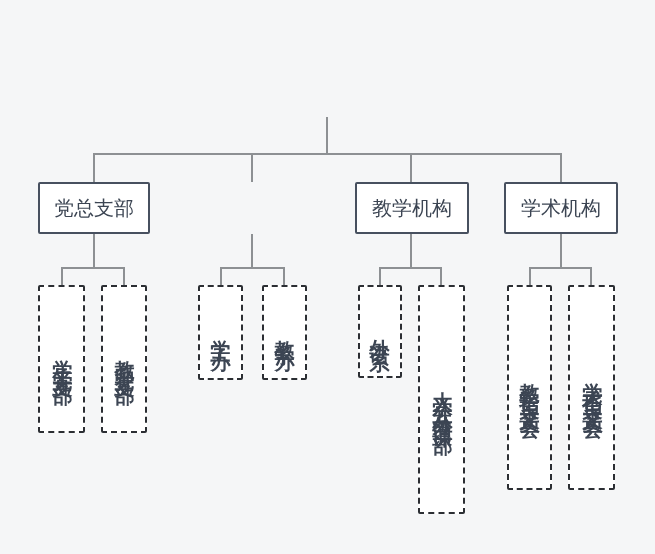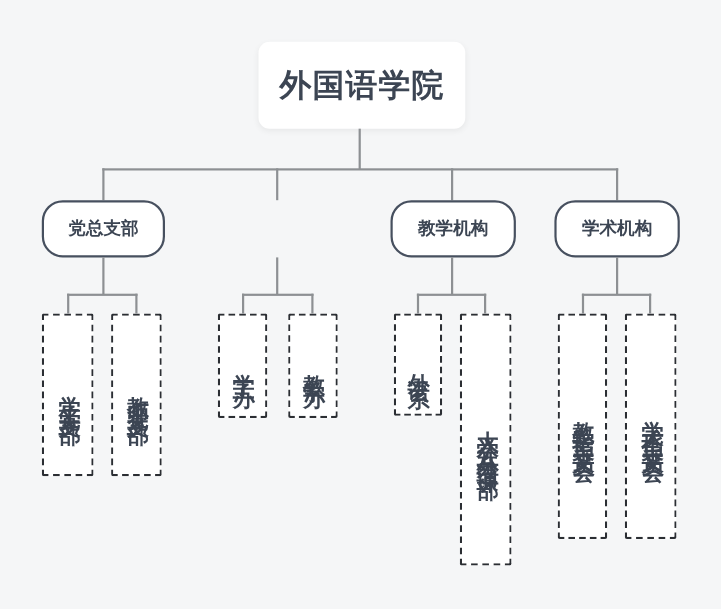--- a/index.html
+++ b/index.html
@@ -26,26 +26,26 @@
     box-shadow: 0 2px 6px rgba(0,0,0,0.06);
     display: flex;
     align-items: center;
     justify-content: center;
     font-size: 29px;
     font-weight: 700;
     letter-spacing: 1px;
   }
   .node-solid {
     border: 2px solid #47505f;
-    border-radius: 19px;
+    border-radius: 2px;
     display: flex;
     align-items: center;
     justify-content: center;
-    font-size: 16px;
-    font-weight: 700;
+    font-size: 20px;
+    font-weight: 400;
   }
   .node-dashed {
     border: 2px dashed #2b2e33;
     border-radius: 2px;
     writing-mode: vertical-rl;
     text-orientation: upright;
     text-align: center;
     font-size: 20px;
     font-weight: 600;
     letter-spacing: 6px;
@@ -57,21 +57,20 @@
     background: #8d9093;
   }
   .line.h { height: 2px; }
   .line.v { width: 2px; }
 </style>
 </head>
 <body>
 
 <div class="canvas">
 
-  <div class="node node-root" style="left:235px; top:38px; width:188px; height:79px;">外国语学院</div>
 
   <div class="line v" style="left:326px; top:117px; height:37px;"></div>
   <div class="line h" style="left:93px;  top:153px; width:469px;"></div>
   <div class="line v" style="left:93px;  top:153px; height:29px;"></div>
   <div class="line v" style="left:251px; top:153px; height:29px;"></div>
   <div class="line v" style="left:410px; top:153px; height:29px;"></div>
   <div class="line v" style="left:560px; top:153px; height:29px;"></div>
 
   <div class="node node-solid" style="left:38px;  top:182px; width:112px; height:52px;">党总支部</div>
   <div class="node node-solid" style="left:504px; top:182px; width:114px; height:52px;">学术机构</div>

